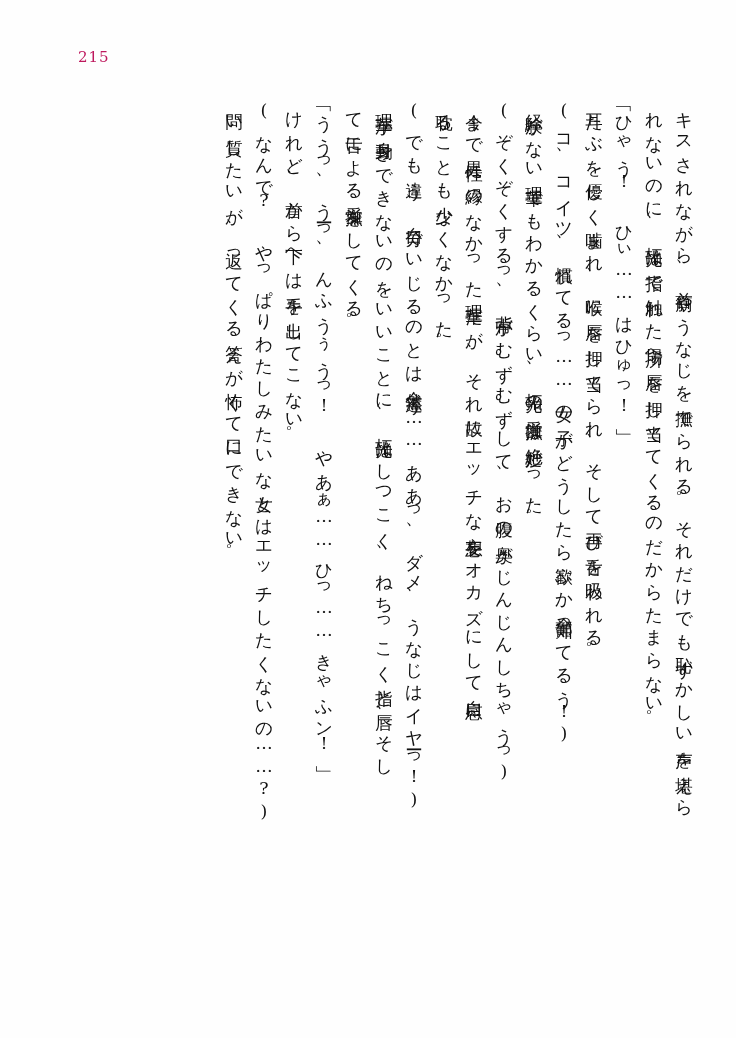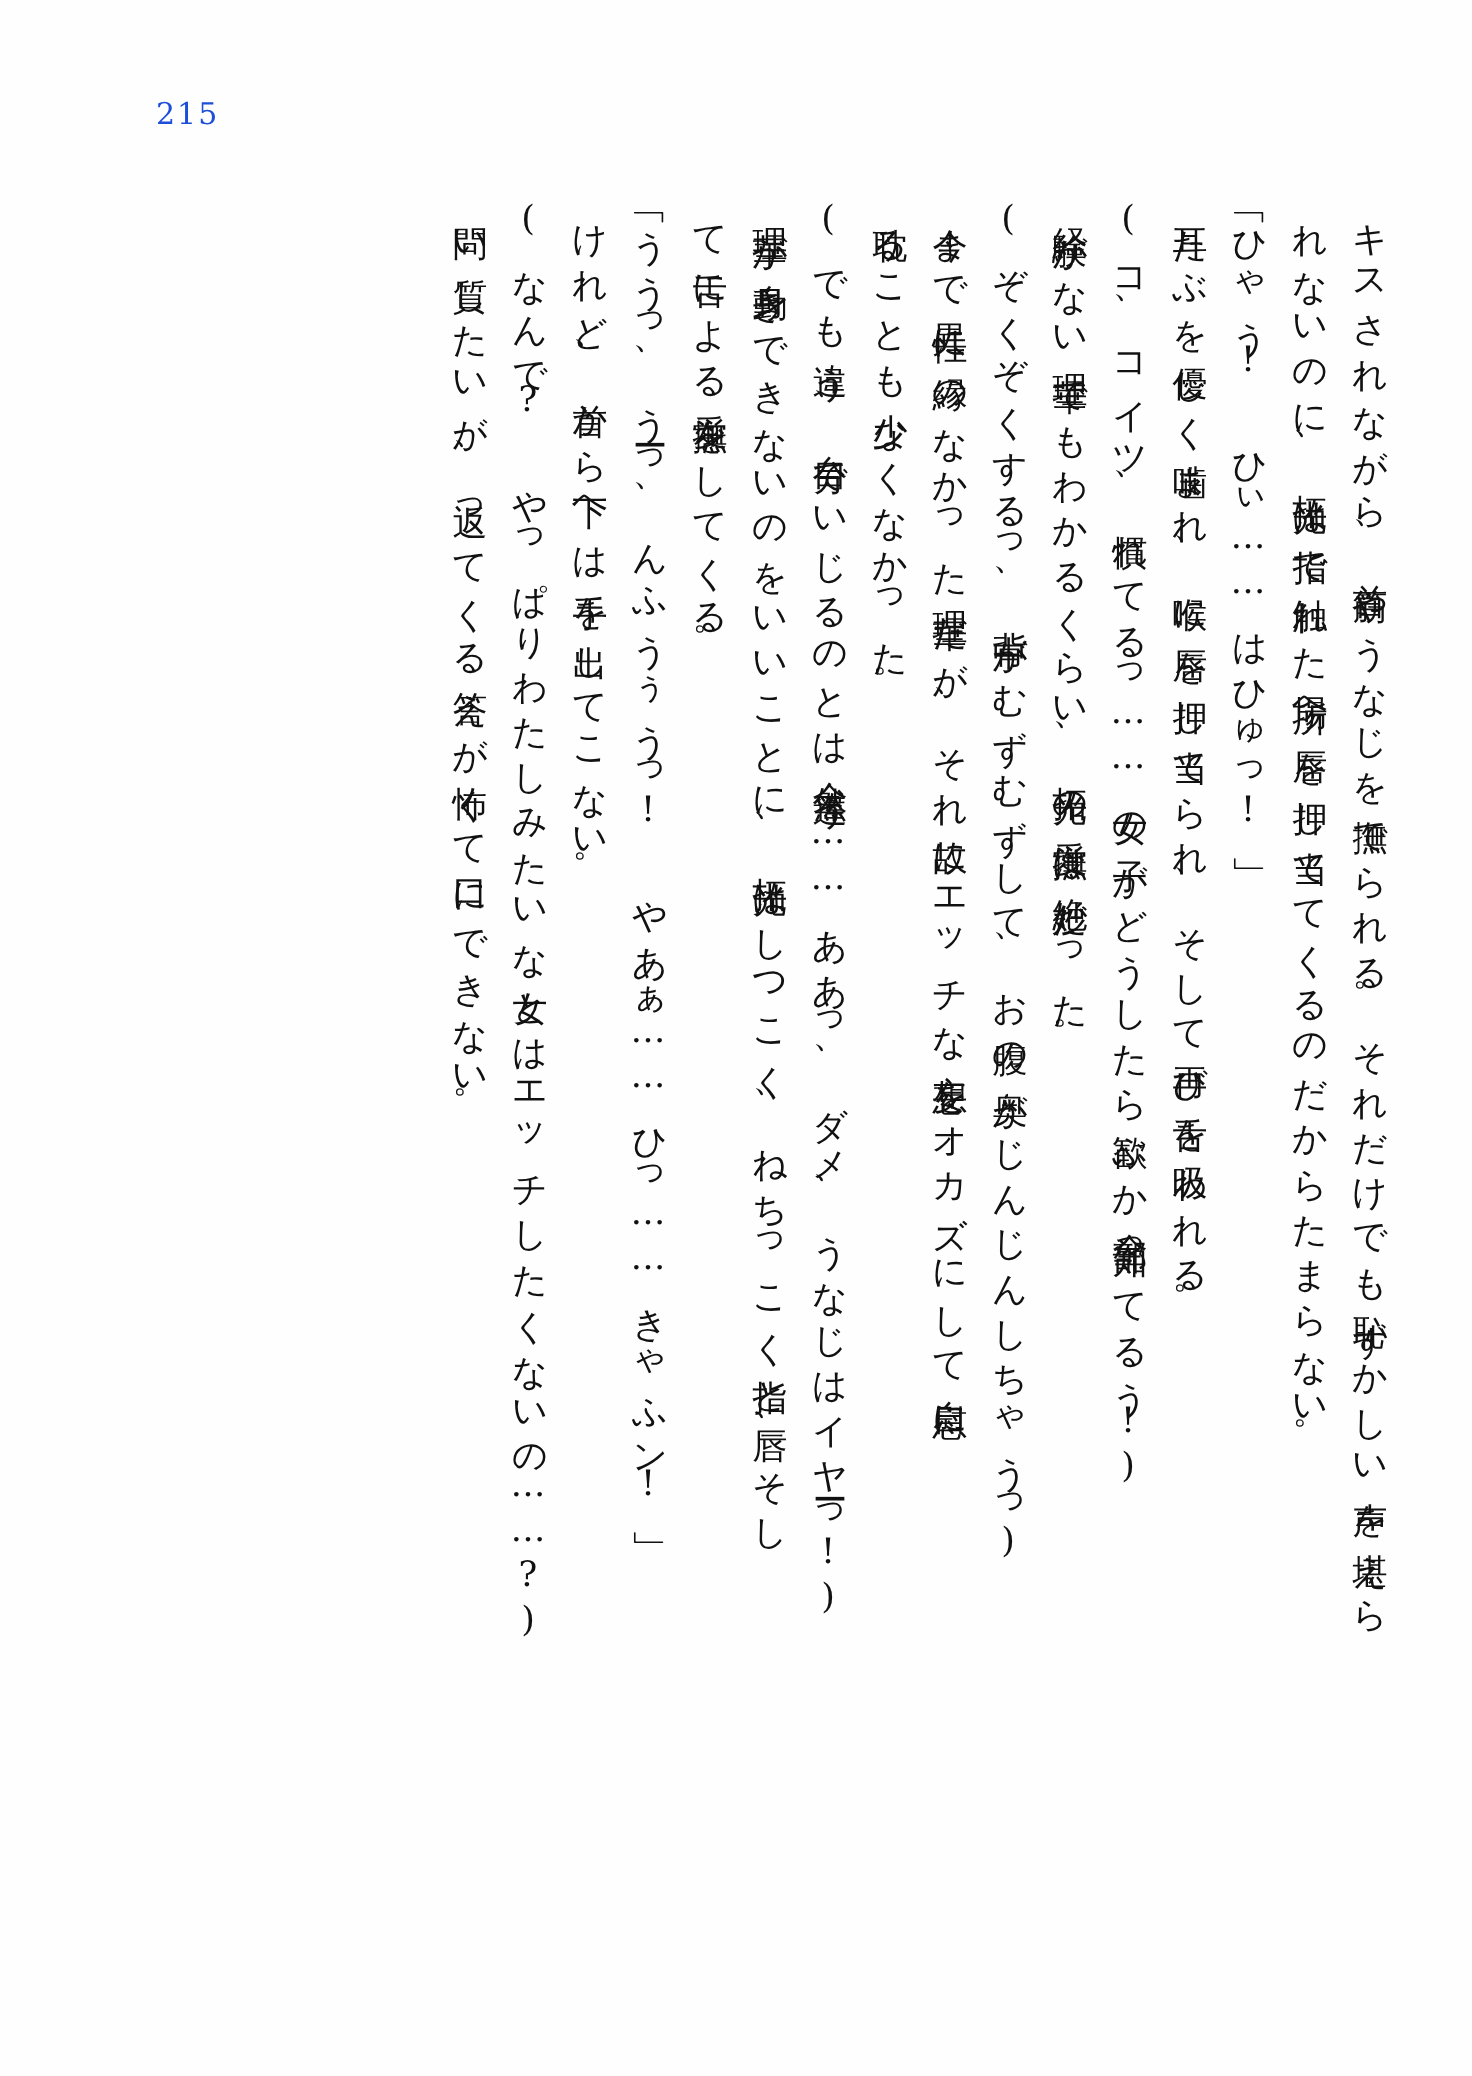--- a/index.html
+++ b/index.html
@@ -20,21 +20,21 @@
     height: 1038px;
     background: #fefefe;
     box-sizing: border-box;
   }
   .page-number {
     position: absolute;
     top: 48px;
     left: 78px;
     font-size: 15px;
     letter-spacing: 1px;
-    color: #1d4ed8;
+    color: #be185d;
     font-family: "DejaVu Serif", "Liberation Serif", serif;
   }
   .text-block {
     position: absolute;
     top: 100px;
     left: 46px;
     right: 44px;
     height: 810px;
     display: flex;
     flex-direction: row-reverse;

